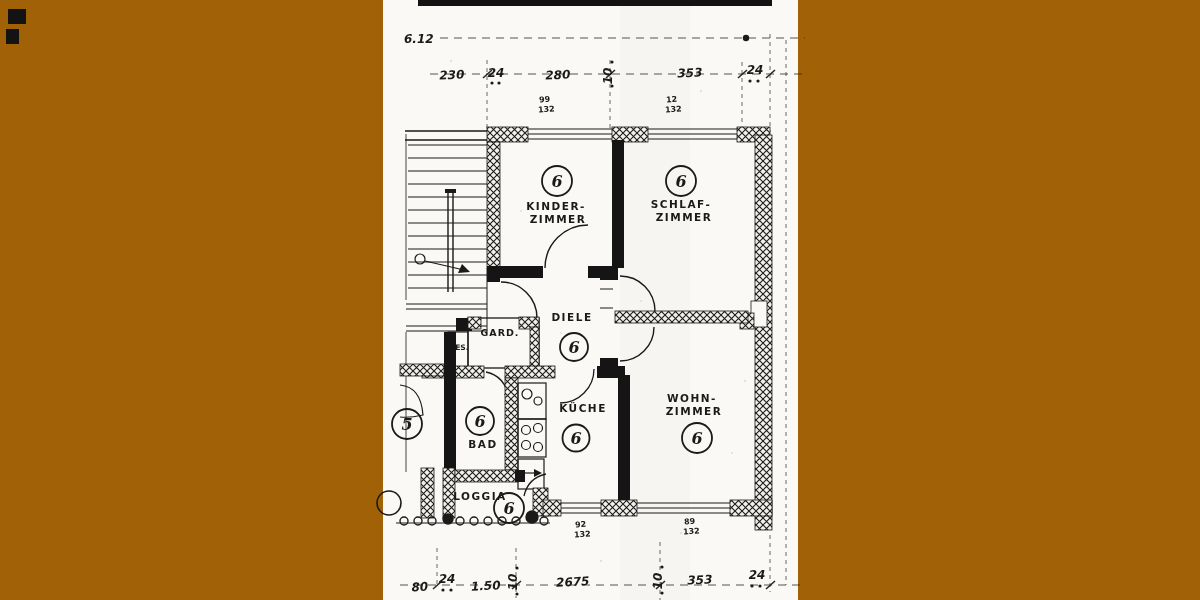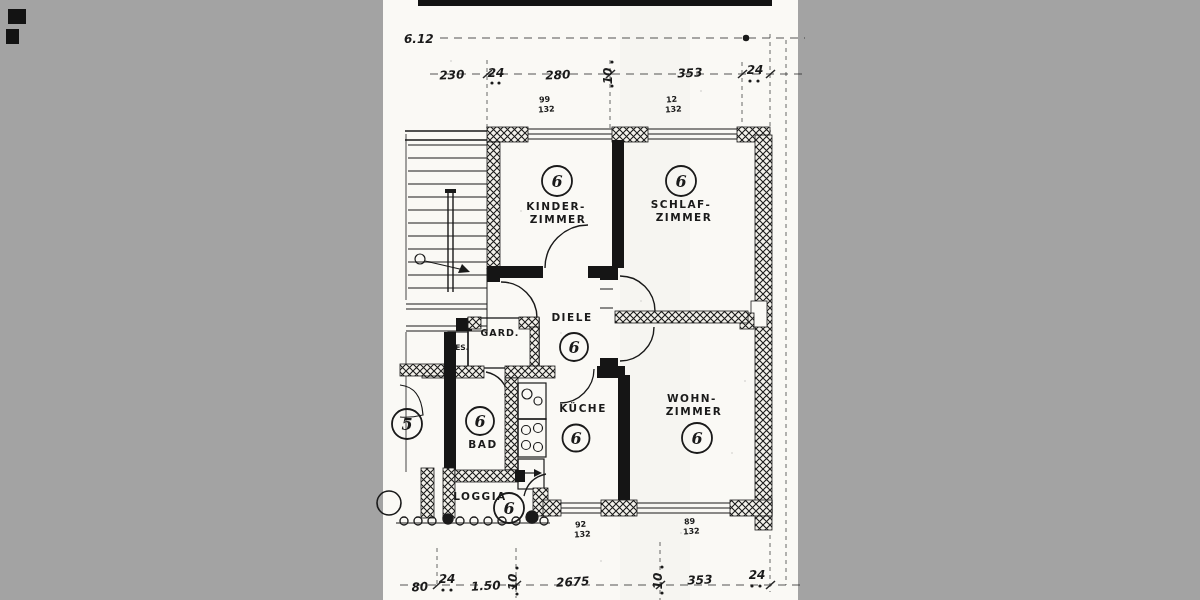--- a/index.html
+++ b/index.html
@@ -1,16 +1,16 @@
 <!DOCTYPE html>
 <html><head>
 <meta charset="utf-8">
 <style>
   html,body{margin:0;padding:0;background:#ffffff;}
-  #stage{position:relative;width:1200px;height:600px;background:#a3a3a3;overflow:hidden;
+  #stage{position:relative;width:1200px;height:600px;background:#a16207;overflow:hidden;
          font-family:"DejaVu Sans",sans-serif;}
   svg{position:absolute;inset:0;}
   text{fill:#1a1a1a;}
   .roomlabel{font-size:10.5px;letter-spacing:1.5px;font-weight:700;}
   .dim{font-size:12px;font-style:italic;font-weight:700;}
   .tiny{font-size:8px;font-weight:700;}
   .circnum{font-size:16px;font-style:italic;font-weight:700;font-family:"DejaVu Serif",serif;}
 </style>
 </head>
 <body>

